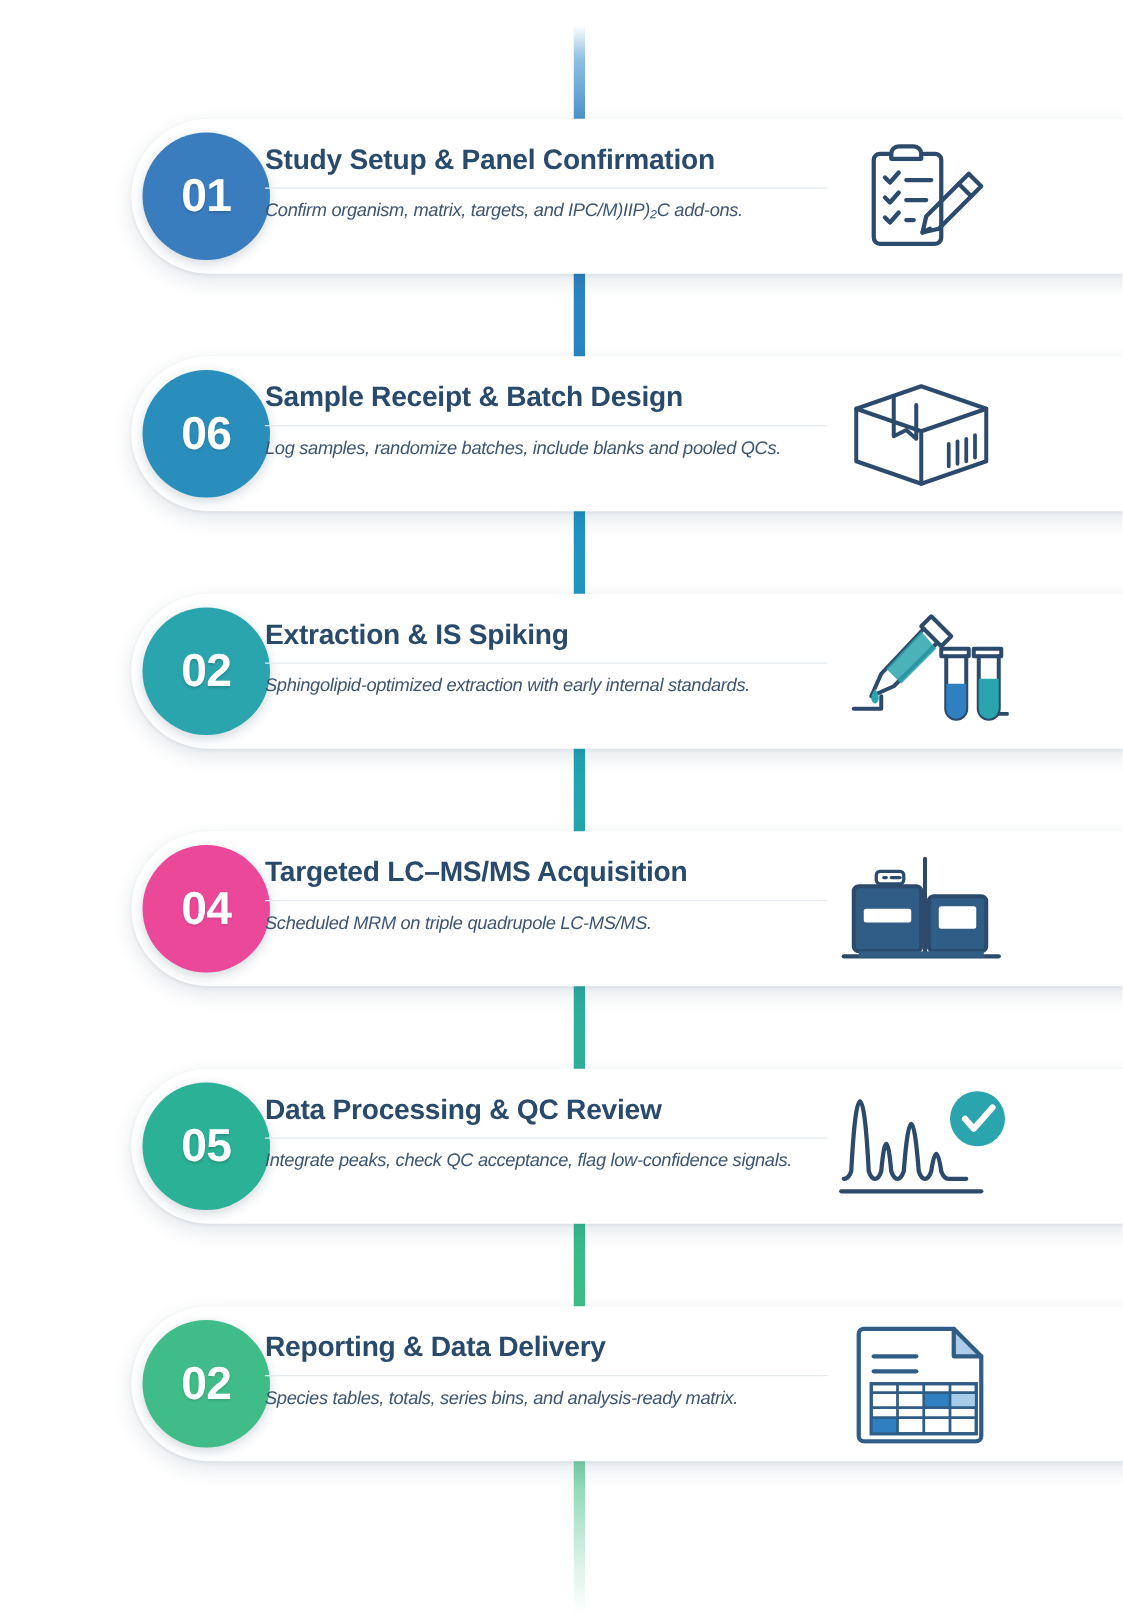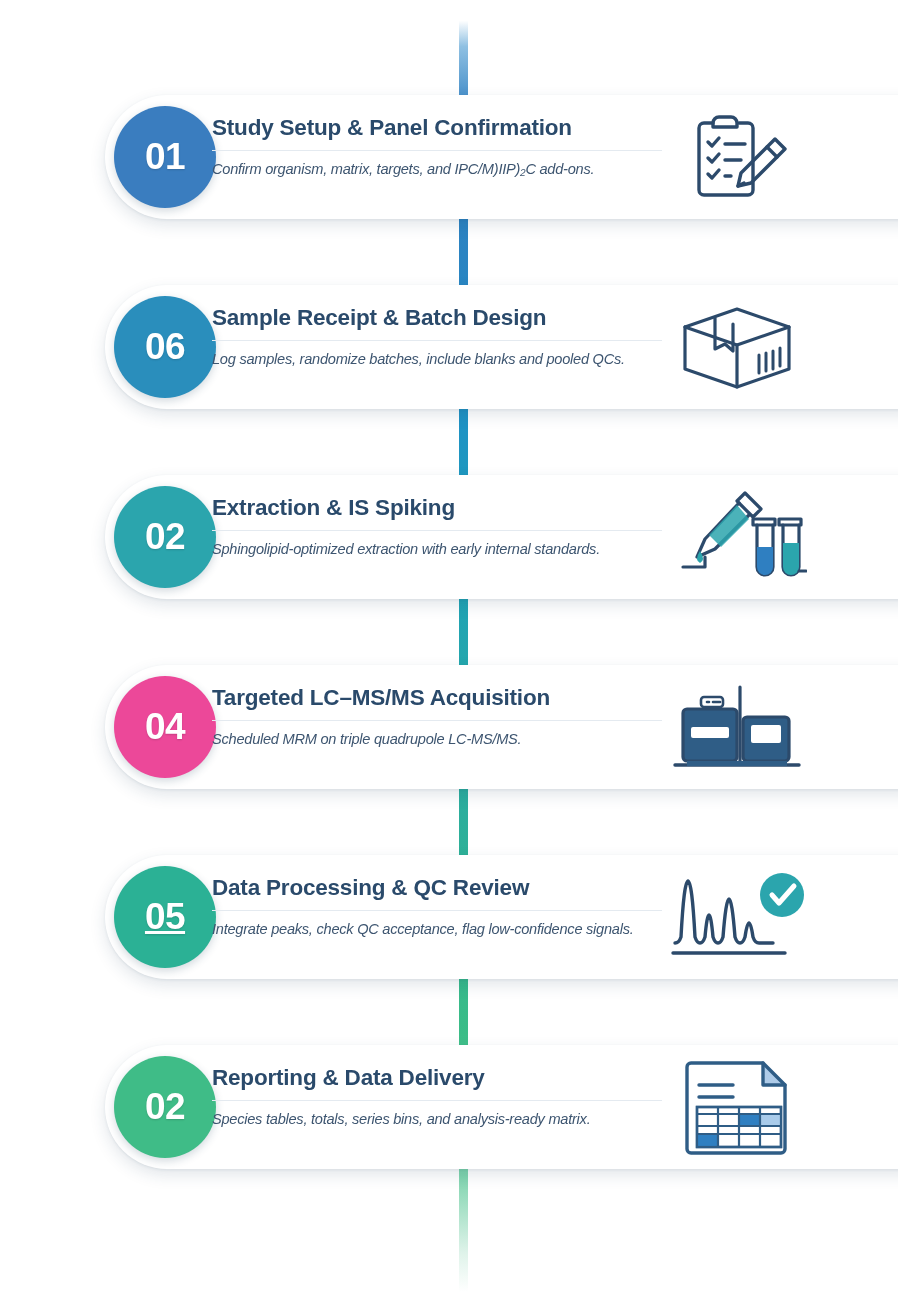--- a/index.html
+++ b/index.html
@@ -229,21 +229,21 @@
         <rect x="34" y="18" width="22" height="10" rx="3"></rect>
         <path d="M40 23 h2"></path>
         <path d="M46 23 h7"></path>
       </g>
       <path d="M8 86 h124" stroke="#2c4a6b" stroke-width="3.4" stroke-linecap="round"></path>
       <rect x="20" y="82" width="100" height="5" fill="#2f5d86"></rect>
     </svg>
       </div>
     </div>
     <div class="step" style="top: 855px;">
-      <div class="badge" style="background: rgb(43, 177, 149); text-decoration: underline;">05</div>
+      <div class="badge" style="background: rgb(43, 177, 149);">05</div>
       <div class="body">
         <div class="title">Data Processing &amp; QC Review</div>
         <div class="rule"></div>
         <div class="desc">Integrate peaks, check QC acceptance, flag low-confidence signals.</div>
       </div>
       <div class="icon">
     <svg viewBox="0 0 140 96">
       <g fill="none" stroke="#2c4a6b" stroke-width="3.4" stroke-linecap="round" stroke-linejoin="round">
         <path d="M8 74 q4 0 6 -6 q3 -56 7 -56 q4 0 7 56 q2 6 5 6 q3 0 5 -6 q2 -22 4 -22 q2 0 4 22 q2 6 5 6 q3 0 5 -6 q3 -38 6 -38 q3 0 6 38 q2 6 5 6 q3 0 5 -6 q2 -14 4 -14 q2 0 4 14 q2 6 6 6 h14"></path>
         <path d="M6 84 h112"></path>

